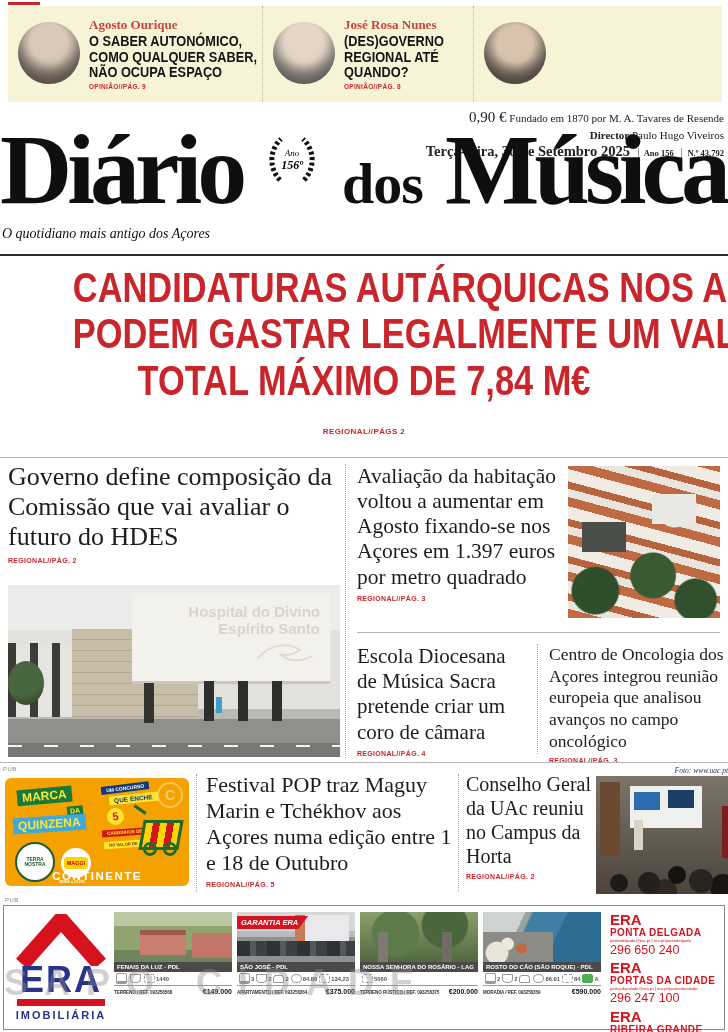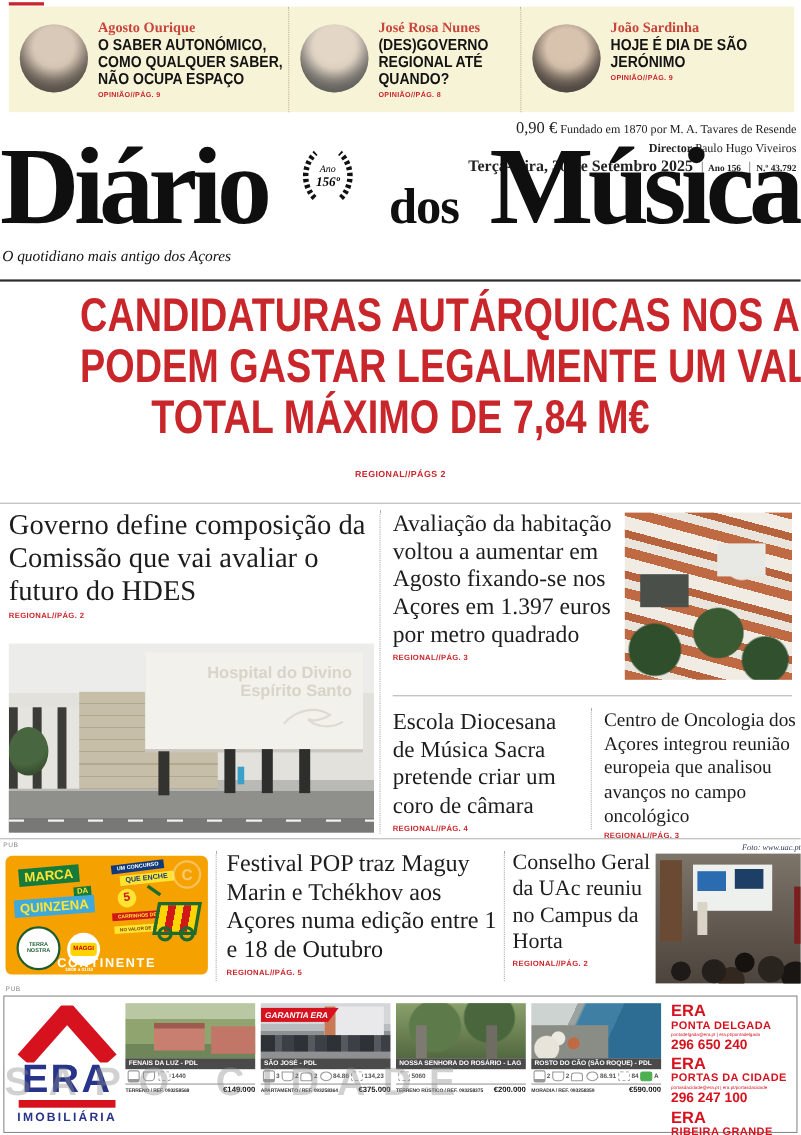--- a/index.html
+++ b/index.html
@@ -27,21 +27,21 @@
             letter-spacing:.3px;margin-top:3px}
 
   
   .mast-info{top:108px;right:4px;text-align:right;font-size:11px;line-height:1.3;color:#222}
   .mast-price{font-weight:normal;font-size:15px}
   .mast-dateline{font-weight:bold;font-size:14.5px}
   .mast-ed{font-size:8.5px;font-weight:bold;border-left:1px solid #999;padding-left:5px;margin-left:5px}
   .mast-title{top:120px;left:0;width:726px;display:flex;align-items:baseline;justify-content:space-between;
               white-space:nowrap}
   .mt-big{font-weight:bold;font-size:100px;letter-spacing:-5px;line-height:1;color:#0f0f0f}
-  .mt-dos{font-weight:bold;font-size:46px;letter-spacing:-1px;color:#0f0f0f}
+  .mt-dos{font-weight:bold;font-size:58px;letter-spacing:-1px;color:#0f0f0f}
   .wreath{align-self:flex-start;margin-top:12px}
   .tagline{top:226px;left:2px;font-style:italic;font-size:14px;color:#111}
   .rule-dark{left:0;top:254px;width:728px;height:2px;background:#2d2d2d}
 
   
   .lead{top:264px;left:0;width:728px;text-align:center;color:#c9262c}
   .lead-line{font-family:"Liberation Sans",sans-serif;font-weight:bold;font-size:43px;line-height:1.08;
              transform:scaleX(.8);transform-origin:center top;white-space:nowrap}
   .lead-kicker{font-family:"Liberation Sans",sans-serif;font-weight:bold;font-size:8px;
                letter-spacing:.4px;margin-top:24px}
@@ -187,21 +187,21 @@
   .fi-area{border-style:dashed}
   .fi-energy{background:#4caf50;border-color:#4caf50}
   .l-bottom{display:flex;justify-content:space-between;align-items:baseline;padding-top:2px}
   .l-ref{font-size:4.6px;font-weight:bold;color:#333;letter-spacing:-.1px;white-space:nowrap}
   .l-price{font-size:7px;font-weight:bold;color:#111;white-space:nowrap;margin-left:2px}
 
   .era-contacts{left:606px;top:6px;width:110px;color:#d6121f}
   .ec-brand{font-weight:bold;font-size:15px;line-height:1}
   .ec-loc{font-weight:bold;font-size:10px;letter-spacing:.4px;line-height:1.1}
   .ec-line{font-size:4.2px;line-height:1.2}
-  .ec-phone{font-weight:bold;font-size:12.5px;line-height:1.15;margin-bottom:3px}
+  .ec-phone{font-weight:normal;font-size:12.5px;line-height:1.15;margin-bottom:3px}
 
   .watermark{left:4px;top:962px;font-family:"Liberation Sans",sans-serif;font-weight:bold;font-size:36px;
              letter-spacing:16px;color:rgba(140,140,140,.4);pointer-events:none}
 </style>
 </head>
 <body>
 
 <div class="abs top-dash"></div>
 
 <div class="abs opinion-strip">
@@ -216,25 +216,20 @@
   <div class="op-col op-c2">
     <div class="portrait p2"></div>
     <div>
       <div class="op-author">José Rosa Nunes</div>
       <div class="op-title">(DES)GOVERNO REGIONAL ATÉ QUANDO?</div>
       <div class="op-label">OPINIÃO//PÁG. 8</div>
     </div>
   </div>
   <div class="op-col op-c3">
     <div class="portrait p3"></div>
-    <div>
-      <div class="op-author">João Sardinha</div>
-      <div class="op-title">HOJE É DIA DE SÃO JERÓNIMO</div>
-      <div class="op-label">OPINIÃO//PÁG. 9</div>
-    </div>
   </div>
 </div>
 
 <div class="abs mast-info">
   <div>
     <span class="mast-price">0,90 €</span>
     <span>Fundado em 1870 por M. A. Tavares de Resende</span>
   </div>
   <div>
     <b>Director</b>

